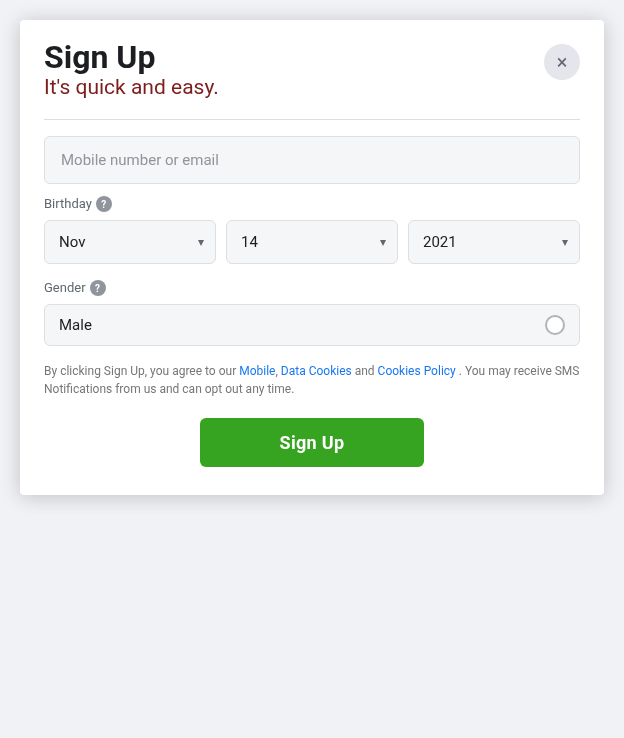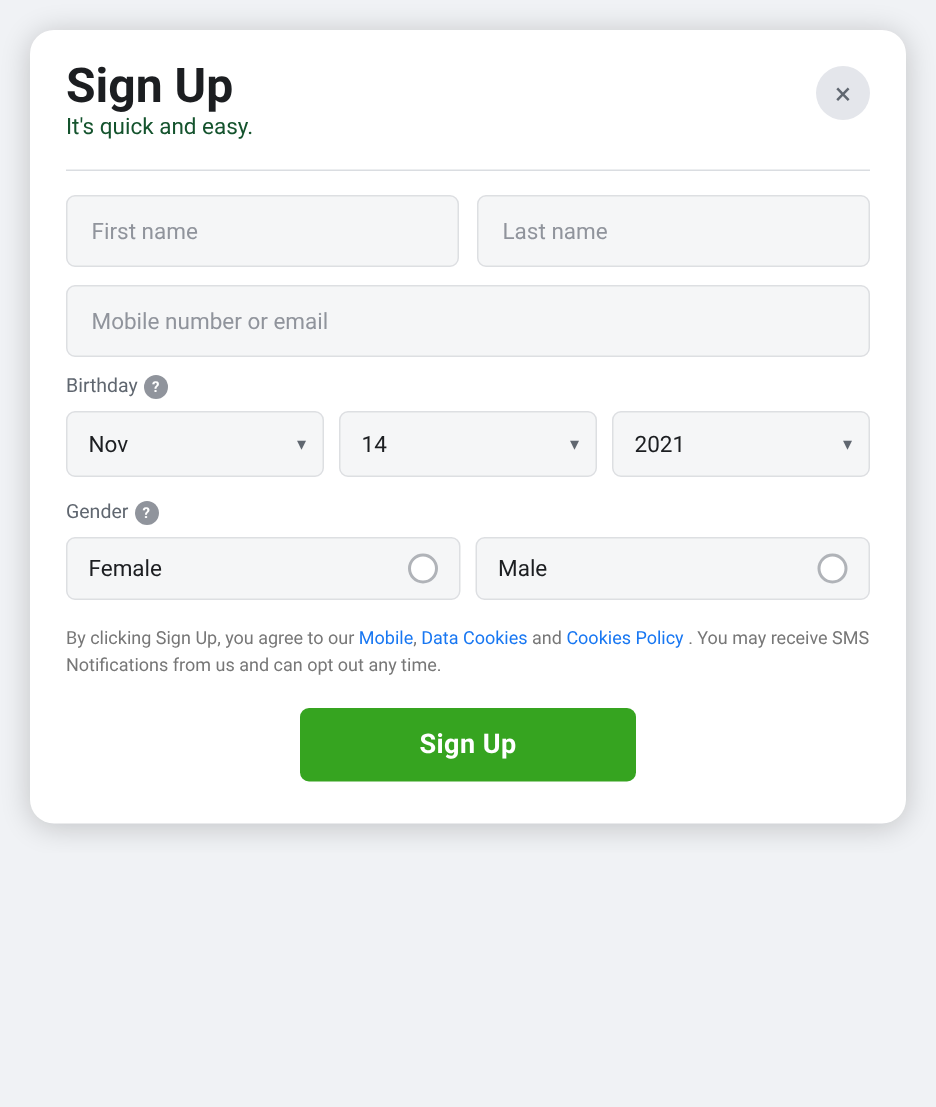--- a/index.html
+++ b/index.html
@@ -12,21 +12,21 @@
     body {
       background: #f0f2f5;
       display: flex;
       justify-content: center;
       align-items: flex-start;
       padding: 20px;
     }
 
     .modal {
       background: #fff;
-      border-radius: 16px;
+      border-radius: 4px;
       box-shadow: 0 2px 20px rgba(0,0,0,0.2);
       width: 624px;
       padding: 20px 24px 28px 24px;
       position: relative;
     }
 
     .modal-header {
       display: flex;
       justify-content: space-between;
       align-items: flex-start;
@@ -49,22 +49,22 @@
       font-size: 20px;
       color: #606770;
       cursor: pointer;
       display: flex;
       align-items: center;
       justify-content: center;
       margin-top: 4px;
     }
 
     .subtitle {
-      font-size: 15px;
-      color: #14532d;
+      font-size: 21px;
+      color: #7f1d1d;
       margin-bottom: 16px;
     }
 
     .divider {
       border: none;
       border-top: 1px solid #dadde1;
       margin-bottom: 16px;
     }
 
     .form-row {
@@ -231,24 +231,20 @@
       <h1 class="modal-title">Sign Up</h1>
       <p class="subtitle">It's quick and easy.</p>
     </div>
     <button class="close-btn">
       <span>×</span>
     </button>
   </div>
 
   <hr class="divider">
 
-  <div class="form-row">
-    <input class="form-input" type="text" placeholder="First name" style="">
-    <input class="form-input" type="text" placeholder="Last name" style="">
-  </div>
 
   <div class="form-row">
     <input class="form-input" type="text" placeholder="Mobile number or email" style="">
   </div>
 
 
   <div class="section-label">
     <span>Birthday</span>
     <span class="help-icon">?</span>
   </div>
@@ -304,24 +300,20 @@
     </div>
   </div>
 
   <div class="section-label">
     <span>Gender</span>
     <span class="help-icon">?</span>
   </div>
 
   <div class="gender-row">
     <div class="gender-option">
-      <span>Female</span>
-      <span class="radio-circle"></span>
-    </div>
-    <div class="gender-option">
       <span>Male</span>
       <span class="radio-circle"></span>
     </div>
   </div>
 
   <p class="terms-text">
     <span>By clicking Sign Up, you agree to our </span>
     <a href="#">Mobile</a><span>, </span>
     <a href="#">Data Cookies</a>
     <span> and </span>

